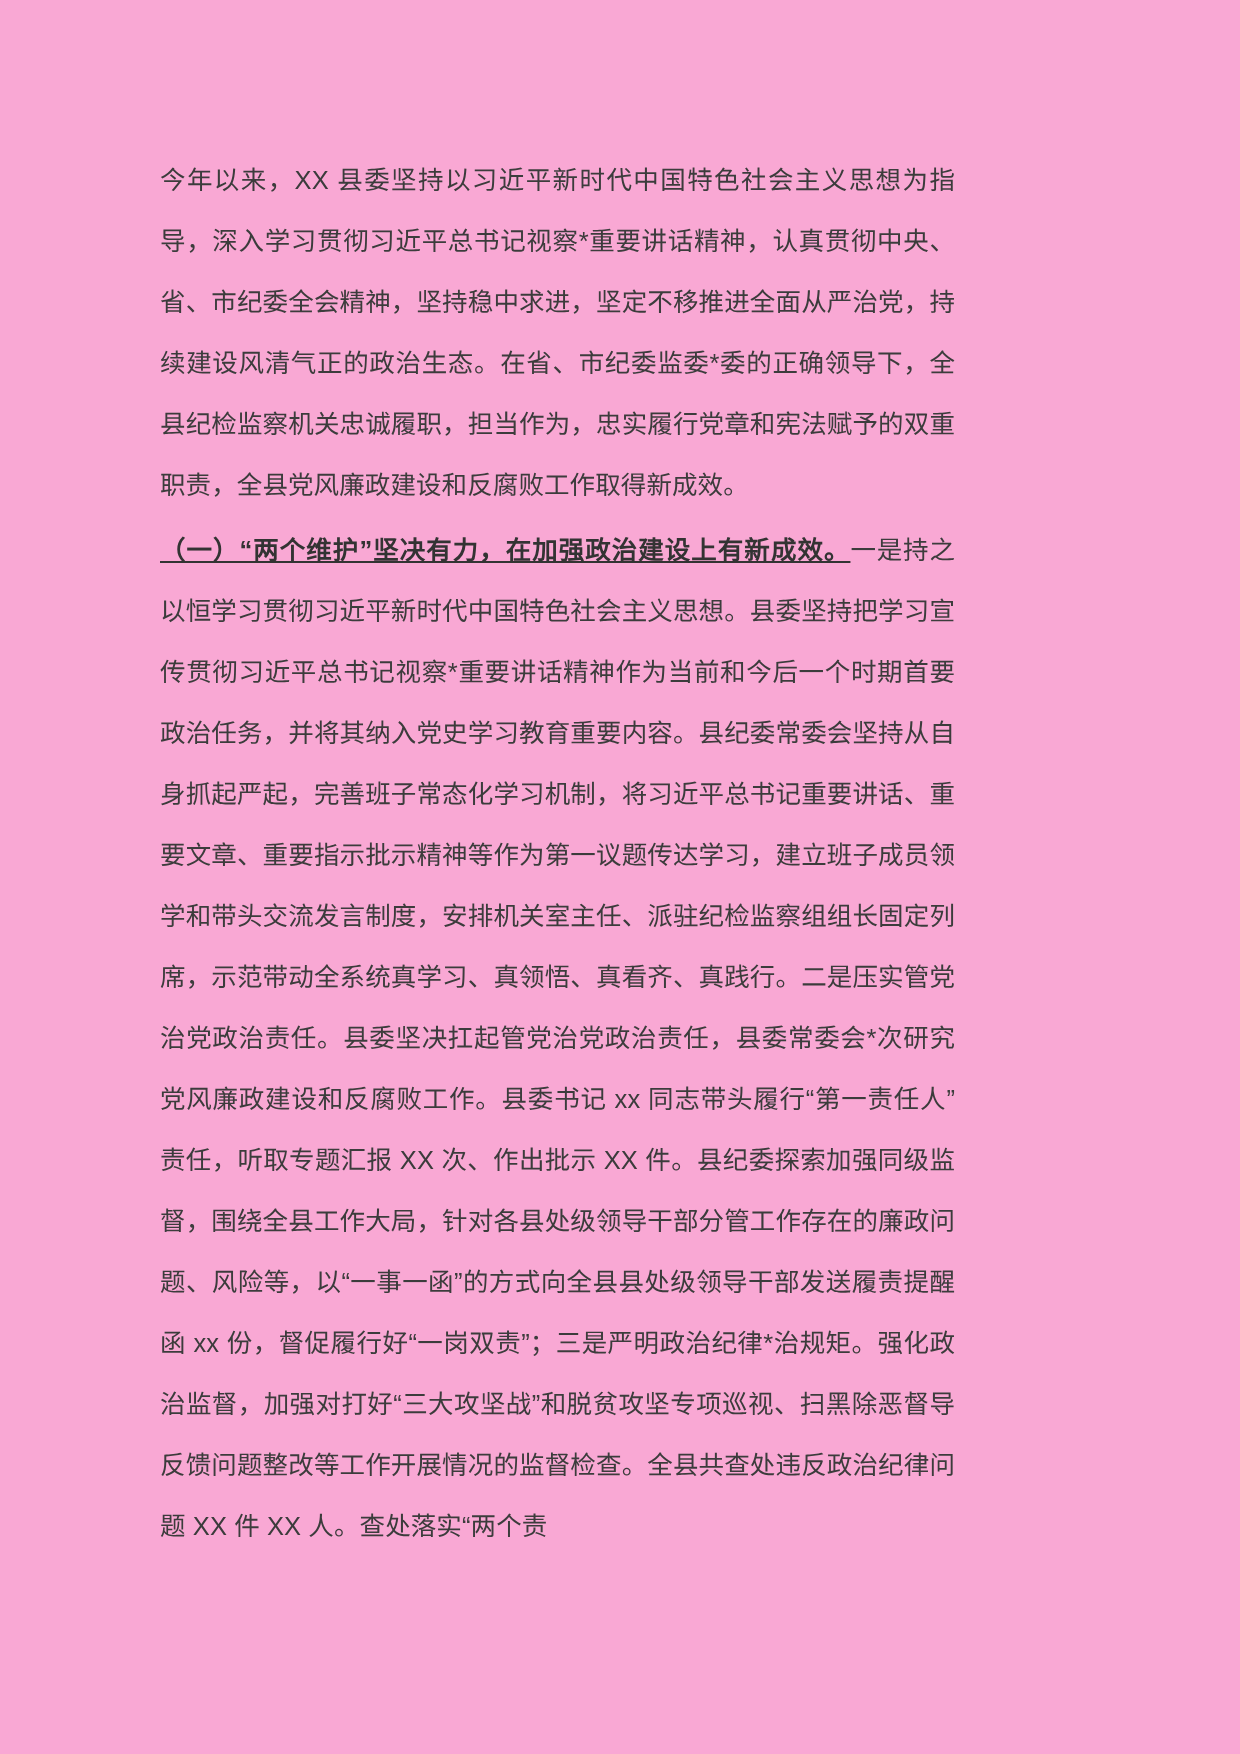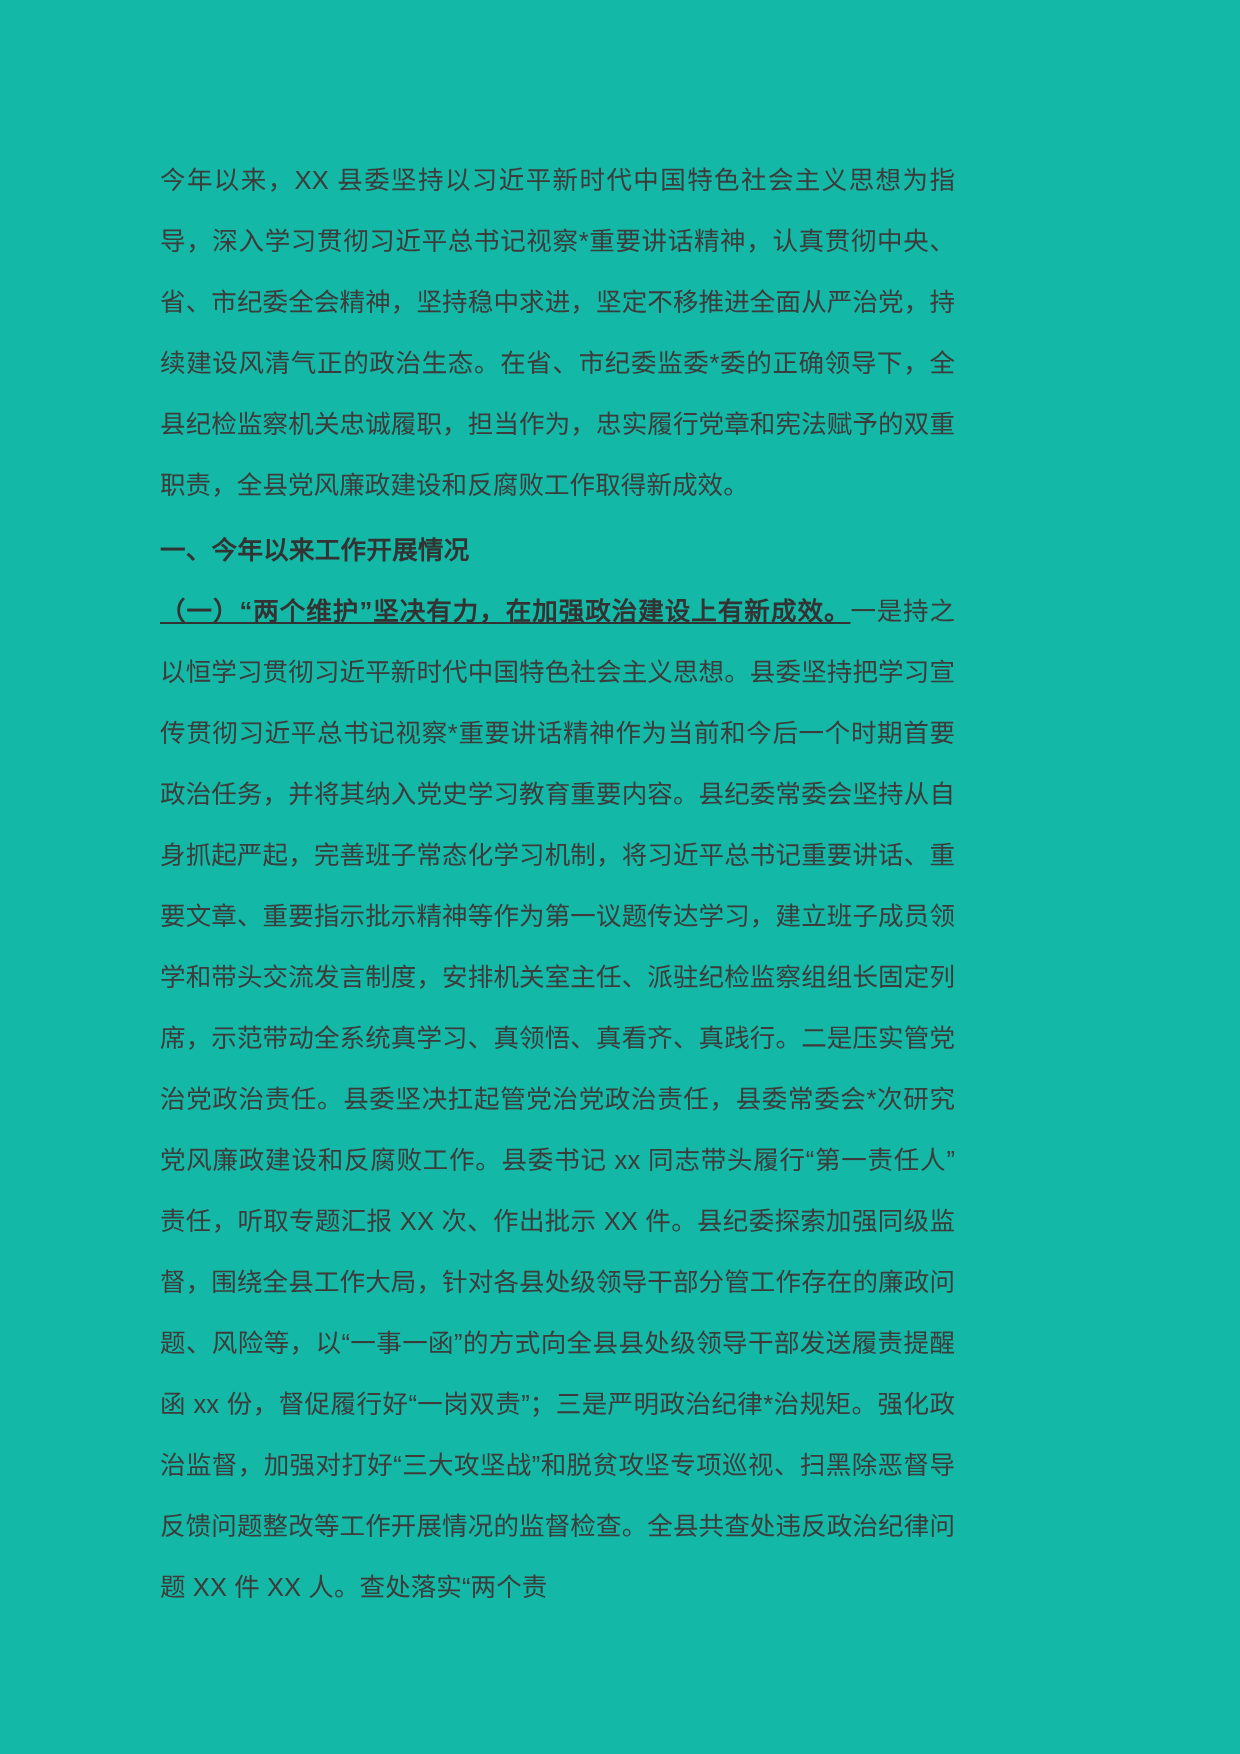--- a/index.html
+++ b/index.html
@@ -14,21 +14,21 @@
     font-family: "Liberation Sans", "DejaVu Sans", sans-serif;
     color: #3c3c3c;
     -webkit-font-smoothing: antialiased;
   }
   .page {
     position: relative;
     width: 1240px;
     height: 1754px;
     box-sizing: border-box;
     padding: 150px 155px 60px 160px;
-    background: #14b8a6;
+    background: #f9a8d4;
   }
   .doc-body {
     width: 795px;
   }
   
   p.para {
     margin: 0 0 0 0;
     font-size: 25.5px;
     line-height: 61px;
     text-align: justify;
@@ -56,20 +56,19 @@
   }
 </style>
 </head>
 <body>
 
 <div class="page">
   <div class="doc-body">
 
     <p class="para intro">今年以来，XX 县委坚持以习近平新时代中国特色社会主义思想为指导，深入学习贯彻习近平总书记视察*重要讲话精神，认真贯彻中央、省、市纪委全会精神，坚持稳中求进，坚定不移推进全面从严治党，持续建设风清气正的政治生态。在省、市纪委监委*委的正确领导下，全县纪检监察机关忠诚履职，担当作为，忠实履行党章和宪法赋予的双重职责，全县党风廉政建设和反腐败工作取得新成效。</p>
 
-    <h2 class="heading">一、今年以来工作开展情况</h2>
 
     <p class="para">
       <span class="sec-title">（一）“两个维护”坚决有力，在加强政治建设上有新成效。</span><span>一是持之以恒学习贯彻习近平新时代中国特色社会主义思想。县委坚持把学习宣传贯彻习近平总书记视察*重要讲话精神作为当前和今后一个时期首要政治任务，并将其纳入党史学习教育重要内容。县纪委常委会坚持从自身抓起严起，完善班子常态化学习机制，将习近平总书记重要讲话、重要文章、重要指示批示精神等作为第一议题传达学习，建立班子成员领学和带头交流发言制度，安排机关室主任、派驻纪检监察组组长固定列席，示范带动全系统真学习、真领悟、真看齐、真践行。二是压实管党治党政治责任。县委坚决扛起管党治党政治责任，县委常委会*次研究党风廉政建设和反腐败工作。县委书记 xx 同志带头履行“第一责任人”责任，听取专题汇报 XX 次、作出批示 XX 件。县纪委探索加强同级监督，围绕全县工作大局，针对各县处级领导干部分管工作存在的廉政问题、风险等，以“一事一函”的方式向全县县处级领导干部发送履责提醒函 xx 份，督促履行好“一岗双责”；三是严明政治纪律*治规矩。强化政治监督，加强对打好“三大攻坚战”和脱贫攻坚专项巡视、扫黑除恶督导反馈问题整改等工作开展情况的监督检查。全县共查处违反政治纪律问题 XX 件 XX 人。查处落实“两个责</span>
     </p>
 
   </div>
 </div>
 
 </body></html>

